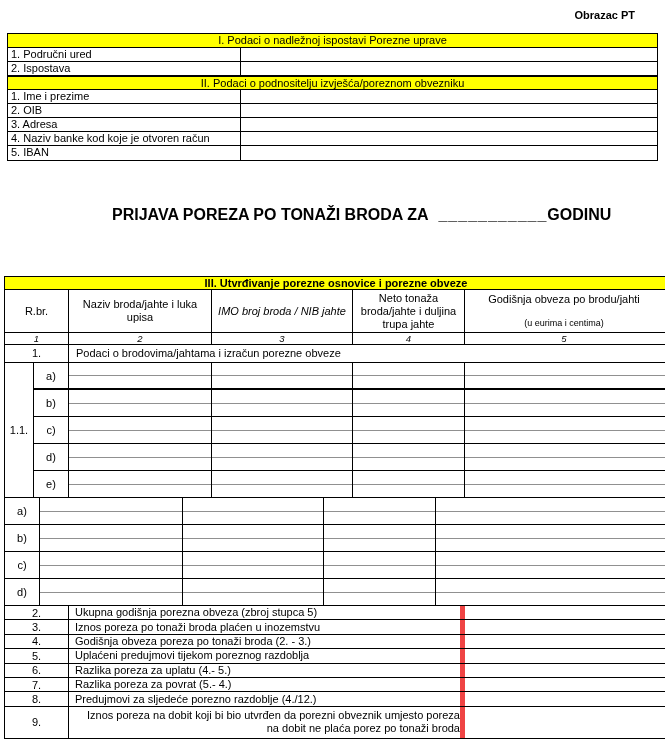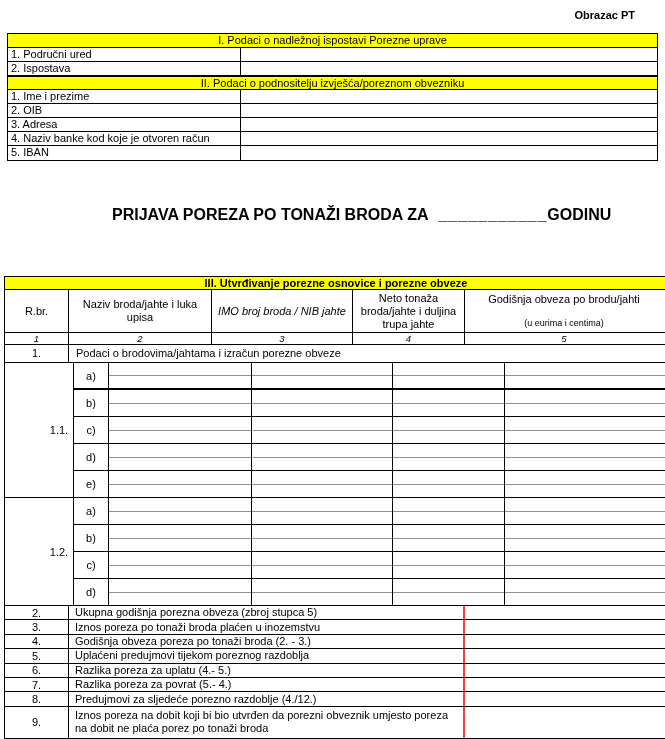--- a/index.html
+++ b/index.html
@@ -68,21 +68,21 @@
   }
   .ncell:last-child{ border-right:none; }
 
   .t3-row1{ display:flex; height:18px; border-bottom:1px solid #000; }
   .r1-num{ width:64px; border-right:1px solid #000; text-align:center; line-height:17px; }
   .r1-text{ flex:1; padding-left:7px; line-height:17px; }
 
   .t3-group{ display:flex; border-bottom:1px solid #000; }
   .g-num{
     width:29px; border-right:1px solid #000;
-    display:flex; align-items:center; justify-content:center;margin-left:40px;
+    display:flex; align-items:center; justify-content:center;
   }
   .g-rows{ flex:1; }
   .letter-row{ display:flex; height:27px; border-bottom:1px solid #000; }
   .letter-row.thick{ border-bottom-width:2px; }
   .letter-row:last-child{ border-bottom:none; height:26px; }
   .letter-cell{
     width:35px; border-right:1px solid #000;
     display:flex; align-items:center; justify-content:center;
   }
   .lr-cell{
@@ -92,22 +92,22 @@
   .lr-cell:last-child{ border-right:none; }
   .d2{ width:143px; } .d3{ width:141px; } .d4{ width:112px; } .d5{ flex:1; }
 
   .sum-row{ display:flex; height:14.4px; border-bottom:1px solid #000; }
   .sum-row.tall{ height:31px; border-bottom:none; }
   .sum-num{
     width:64px; border-right:1px solid #000;
     display:flex; align-items:center; justify-content:center;
   }
   .sum-text{
-    width:396px; border-right:2px solid #ef4444;
-    padding-left:6px; display:flex; align-items:center; line-height:13px;
+    width:396px; border-right:5px solid #ef4444;
+    padding-left:6px; display:flex; align-items:center; line-height:13px;text-align:right;
   }
   .sum-val{ flex:1; }
 </style>
 </head>
 <body>
 
 <div class="form-code">Obrazac PT</div>
 
 <div class="table1">
   <div class="t1-head hl" style="background: rgb(255, 255, 0);">I. Podaci o nadležnoj ispostavi Porezne uprave</div>
@@ -216,21 +216,20 @@
         <div class="letter-cell">e)</div>
         <div class="lr-cell d2"></div>
         <div class="lr-cell d3"></div>
         <div class="lr-cell d4"></div>
         <div class="lr-cell d5"></div>
       </div>
     </div>
   </div>
 
   <div class="t3-group">
-    <div class="g-num">1.2.</div>
     <div class="g-rows">
       <div class="letter-row">
         <div class="letter-cell">a)</div>
         <div class="lr-cell d2"></div>
         <div class="lr-cell d3"></div>
         <div class="lr-cell d4"></div>
         <div class="lr-cell d5"></div>
       </div>
       <div class="letter-row">
         <div class="letter-cell">b)</div>

